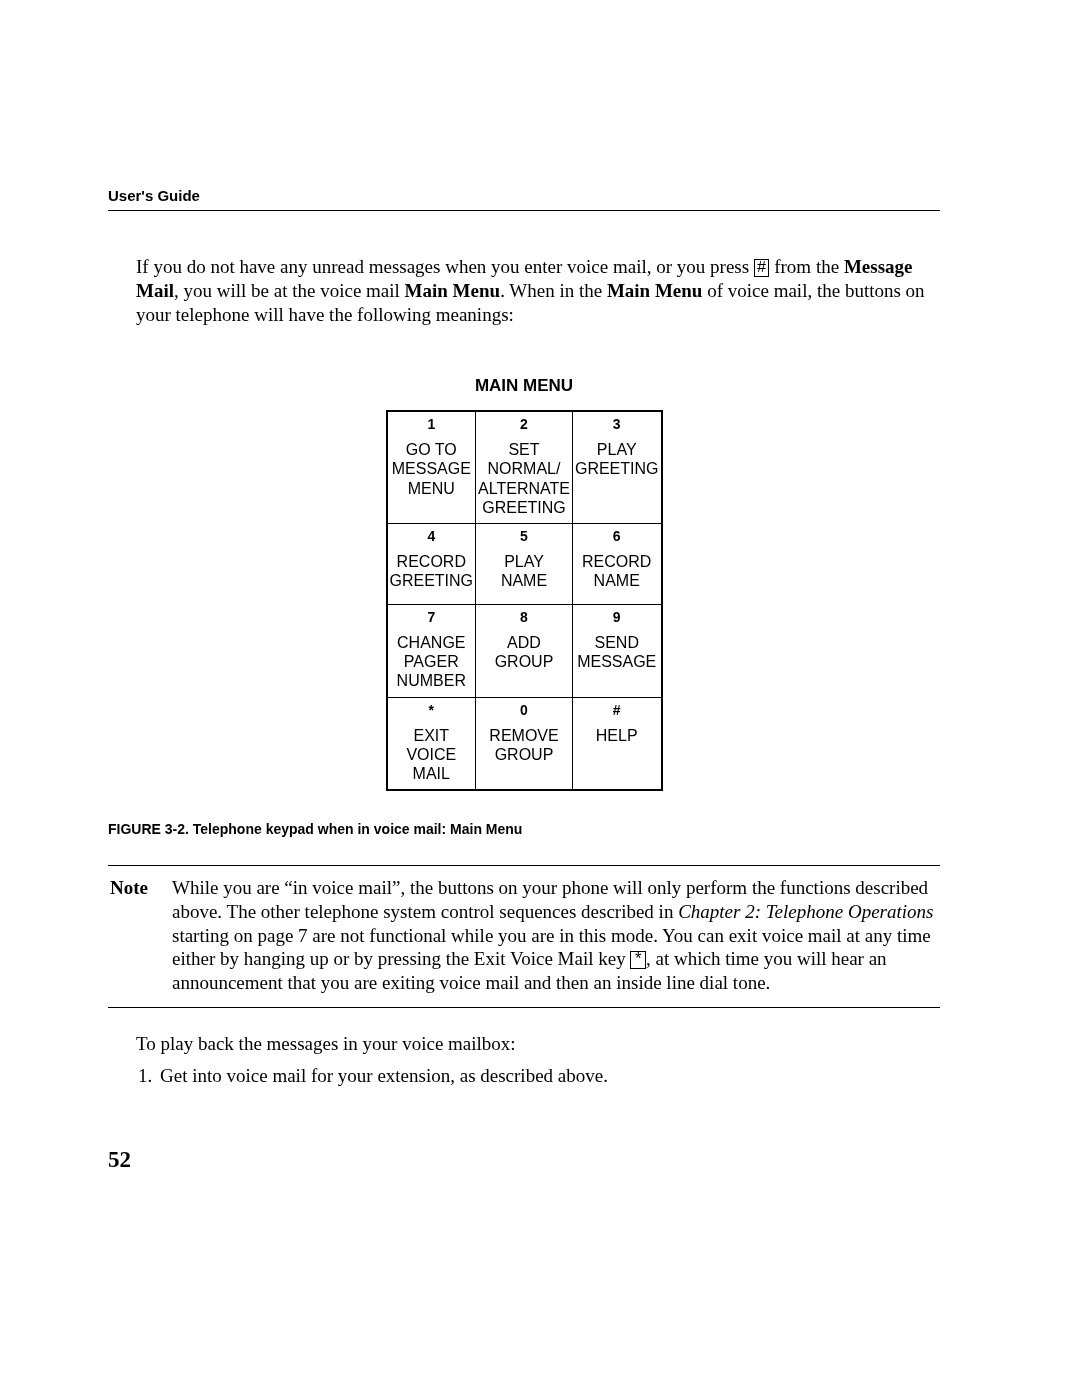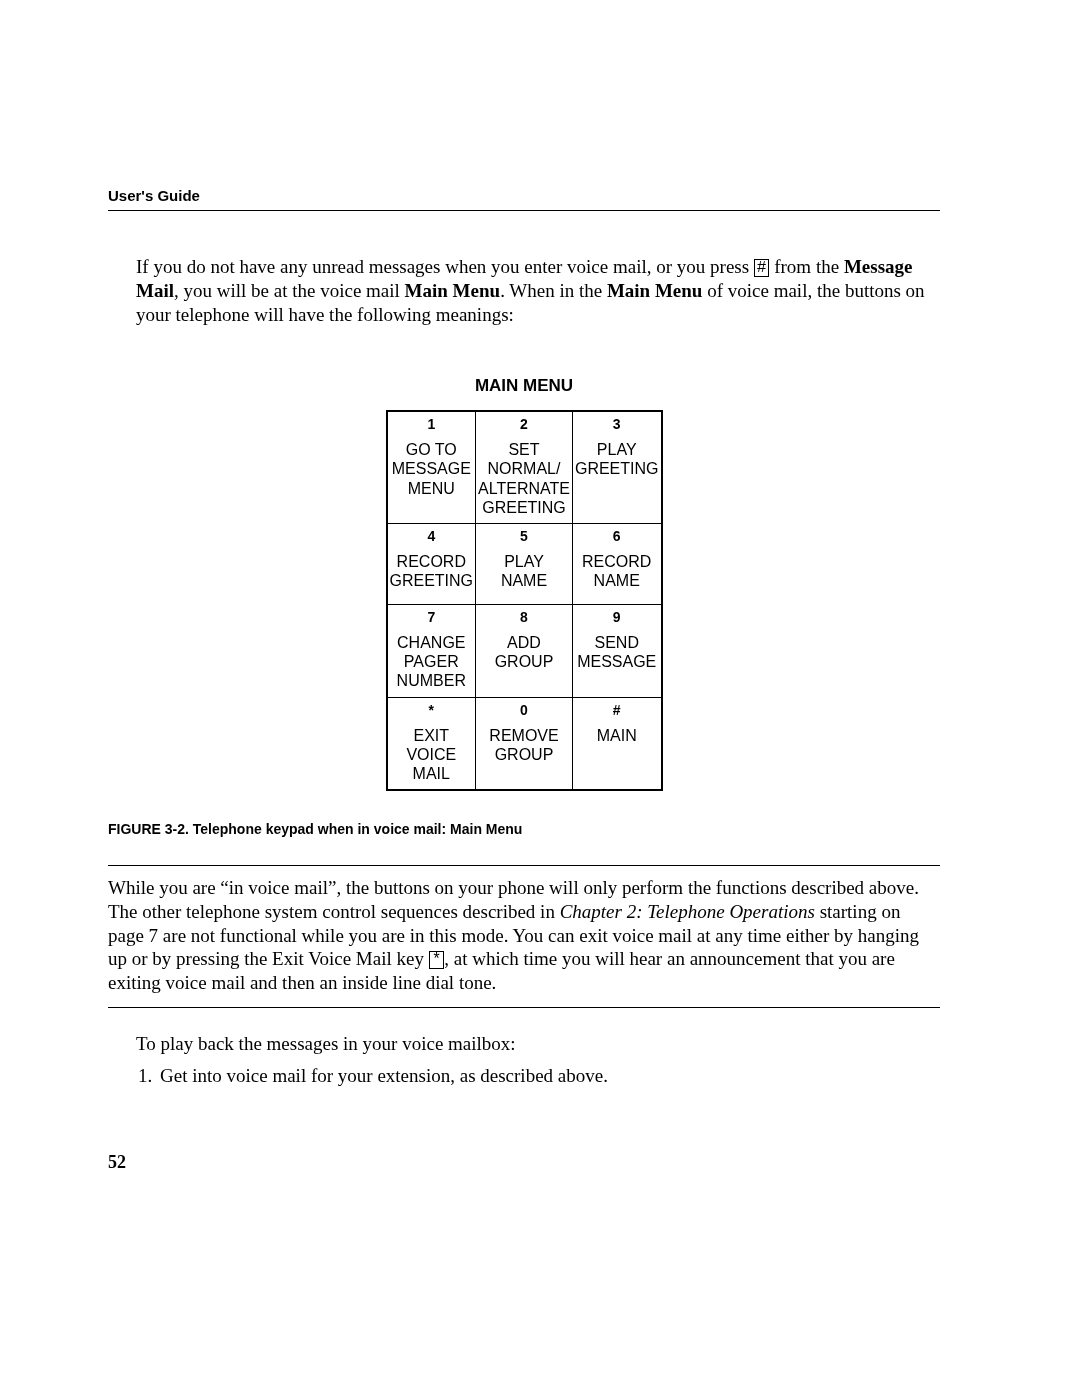--- a/index.html
+++ b/index.html
@@ -115,21 +115,21 @@
     margin-top: 4px;
   }
   .list-num {
     display: inline-block;
     width: 22px;
   }
   .page-number {
     position: absolute;
     left: 108px;
     bottom: 256px;
-    font-size: 18px;
+    font-size: 23px;
     font-weight: bold;
   }
 </style>
 </head>
 <body>
 
 <div class="page">
 
   <div class="header-line">User's Guide</div>
   <hr class="hr">
@@ -202,31 +202,32 @@
           <div class="kp-lbl">EXIT
 VOICE MAIL</div>
         </td>
         <td>
           <div class="kp-num">0</div>
           <div class="kp-lbl">REMOVE
 GROUP</div>
         </td>
         <td>
           <div class="kp-num">#</div>
-          <div class="kp-lbl">MAIN</div>
+          <div class="kp-lbl">HELP</div>
         </td>
       </tr>
     </tbody>
       </table>
   </div>
 
   <div class="figure-caption">FIGURE 3-2. Telephone keypad when in voice mail: Main Menu</div>
 
   <div class="note-block">
     <div class="note-row">
+      <div class="note-label">Note</div>
       <div class="note-text">
         <span>While you are “in voice mail”, the buttons on your phone will only perform the functions described above. The other telephone system control sequences described in </span><span class="ital">Chapter 2: Telephone Operations</span><span> starting on page 7 are not functional while you are in this mode. You can exit voice mail at any time either by hanging up or by pressing the Exit Voice Mail key </span><span class="keybox">*</span><span>, at which time you will hear an announcement that you are exiting voice mail and then an inside line dial tone.</span>
       </div>
     </div>
   </div>
 
   <div class="post-note">
     <div>To play back the messages in your voice mailbox:</div>
     <div class="list-entry">
       <span class="list-num">1.</span><span>Get into voice mail for your extension, as described above.</span>

